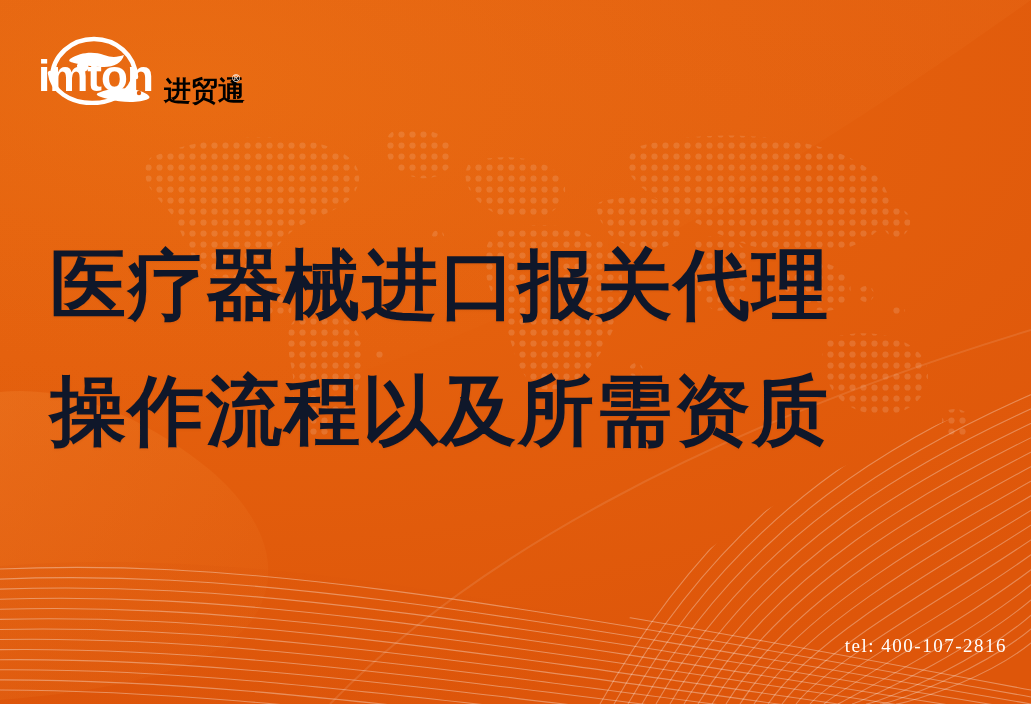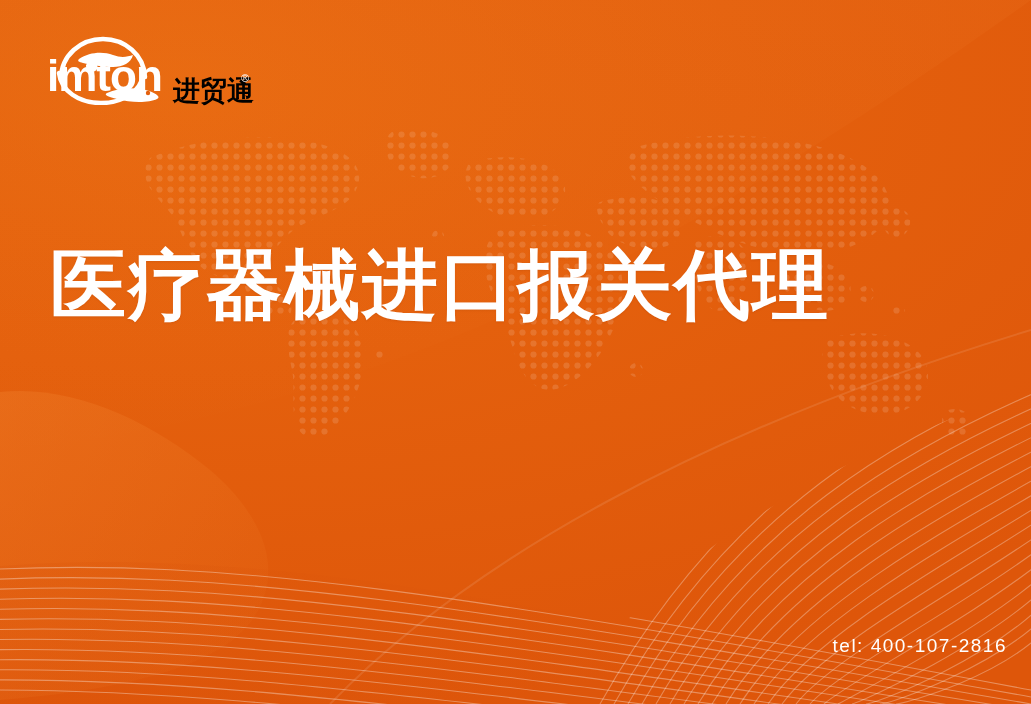--- a/index.html
+++ b/index.html
@@ -41,21 +41,21 @@
 
   
   #bg-swoosh { }
 
   
   #bg-lines { }
 
   
   #logo {
     position: absolute;
-    left: 45px;
+    left: 36px;
     top: 33px;
     width: 180px;
     height: 72px;
     display: flex;
     align-items: center;
   }
   #logo-mark {
     position: relative;
     width: 172px;
     height: 72px;
@@ -81,40 +81,40 @@
     line-height: 1;
   }
 
   
   #headline {
     position: absolute;
     left: 0;
     top: 222px;
     width: 880px;
     text-align: center;
-    color: #ffffff;
+    color: #0f172a;
     font-family: "DejaVu Sans", "Liberation Sans", sans-serif;
     font-weight: 700;
     font-size: 76px;
     line-height: 126px;
     letter-spacing: 2px;
     text-shadow: 0 1px 2px rgba(150,55,0,0.18);
   }
   #headline .hl-line {
     display: block;
     white-space: nowrap;
   }
 
   
   #tel {
     position: absolute;
     right: 24px;
     top: 636px;
     color: #ffffff;
-    font-family: Liberation Sans, sans-serif;
+    font-family: Liberation Serif, serif;
     font-size: 19px;
     letter-spacing: 1.5px;
     white-space: nowrap;
     line-height: 1;
   }
 </style>
 </head>
 <body>
 
 <div id="banner">
@@ -271,17 +271,18 @@
 
         <text x="2" y="58" font-family="Liberation Sans, DejaVu Sans, sans-serif" font-size="44" font-weight="700" fill="#ffffff" letter-spacing="-1">imton</text>
       </svg>
       <span id="logo-cn">进贸通</span>
       <span id="logo-reg">®</span>
     </div>
   </div>
 
   <div id="headline">
     <span class="hl-line">医疗器械进口报关代理</span>
+    <span class="hl-line">操作流程以及所需资质</span>
   </div>
 
   <div id="tel">tel: 400-107-2816</div>
 
 </div>
 
 </body></html>

